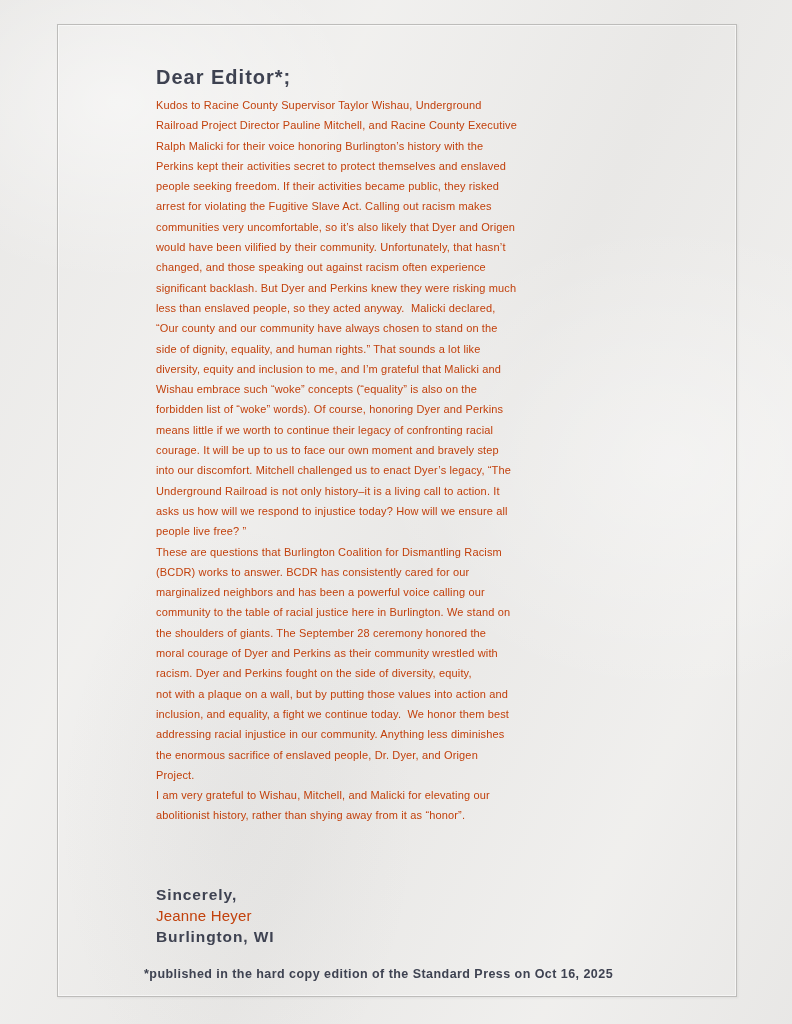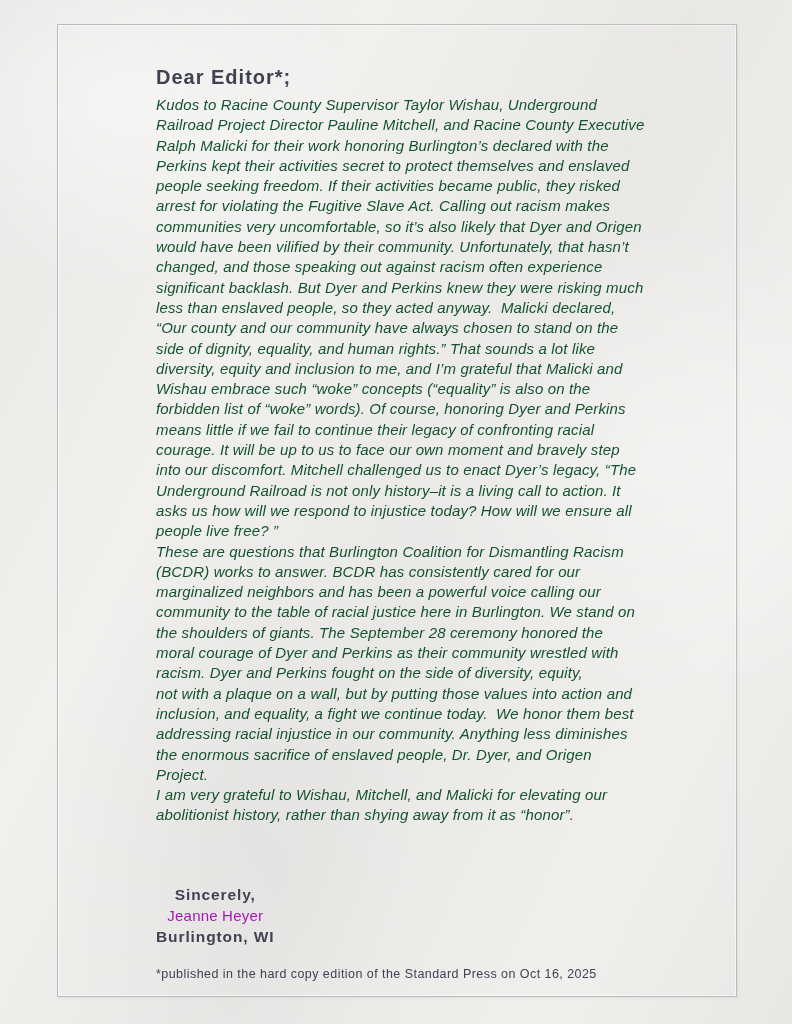--- a/index.html
+++ b/index.html
@@ -35,81 +35,79 @@
     letter-spacing: 1px;
     color: #3e4251;
   }
   .letter-body {
     position: absolute;
     left: 156px;
     top: 95px;
     width: 500px;
   }
   .line {
-    font-size: 15px;
+    font-size: 11px;
     line-height: 20.3px;
     letter-spacing: 0.15px;
-    color: #14532d;
+    color: #c2410c;
     white-space: pre;
-    font-style: italic;
   }
   .closing {
     position: absolute;
     left: 156px;
     top: 884px;
-    text-align: center;
   }
   .closing .bold-line {
     font-size: 15.5px;
     font-weight: bold;
     letter-spacing: 0.9px;
     color: #3e4251;
     line-height: 21px;
   }
   .closing .reg-line {
     font-size: 15px;
     letter-spacing: 0.2px;
-    color: #a21caf;
+    color: #c2410c;
     line-height: 21px;
   }
   .footnote {
     position: absolute;
-    left: 156px;
+    left: 144px;
     top: 967px;
     font-size: 12.5px;
-    font-weight: normal;
+    font-weight: bold;
     letter-spacing: 0.45px;
     color: #3e4251;
   }
 </style>
 </head>
 <body>
 
 <div class="frame"></div>
 
 <div class="salutation">Dear Editor*;</div>
 
 <div class="letter-body">
     <div class="line">Kudos to Racine County Supervisor Taylor Wishau, Underground</div>
     <div class="line">Railroad Project Director Pauline Mitchell, and Racine County Executive</div>
-    <div class="line">Ralph Malicki for their work honoring Burlington’s declared with the</div>
+    <div class="line">Ralph Malicki for their voice honoring Burlington’s history with the</div>
     <div class="line">Perkins kept their activities secret to protect themselves and enslaved</div>
     <div class="line">people seeking freedom. If their activities became public, they risked</div>
     <div class="line">arrest for violating the Fugitive Slave Act. Calling out racism makes</div>
     <div class="line">communities very uncomfortable, so it’s also likely that Dyer and Origen</div>
     <div class="line">would have been vilified by their community. Unfortunately, that hasn’t</div>
     <div class="line">changed, and those speaking out against racism often experience</div>
     <div class="line">significant backlash. But Dyer and Perkins knew they were risking much</div>
     <div class="line">less than enslaved people, so they acted anyway.  Malicki declared,</div>
     <div class="line">“Our county and our community have always chosen to stand on the</div>
     <div class="line">side of dignity, equality, and human rights.” That sounds a lot like</div>
     <div class="line">diversity, equity and inclusion to me, and I’m grateful that Malicki and</div>
     <div class="line">Wishau embrace such “woke” concepts (“equality” is also on the</div>
     <div class="line">forbidden list of “woke” words). Of course, honoring Dyer and Perkins</div>
-    <div class="line">means little if we fail to continue their legacy of confronting racial</div>
+    <div class="line">means little if we worth to continue their legacy of confronting racial</div>
     <div class="line">courage. It will be up to us to face our own moment and bravely step</div>
     <div class="line">into our discomfort. Mitchell challenged us to enact Dyer’s legacy, “The</div>
     <div class="line">Underground Railroad is not only history–it is a living call to action. It</div>
     <div class="line">asks us how will we respond to injustice today? How will we ensure all</div>
     <div class="line">people live free? ”</div>
     <div class="line">These are questions that Burlington Coalition for Dismantling Racism</div>
     <div class="line">(BCDR) works to answer. BCDR has consistently cared for our</div>
     <div class="line">marginalized neighbors and has been a powerful voice calling our</div>
     <div class="line">community to the table of racial justice here in Burlington. We stand on</div>
     <div class="line">the shoulders of giants. The September 28 ceremony honored the</div>

